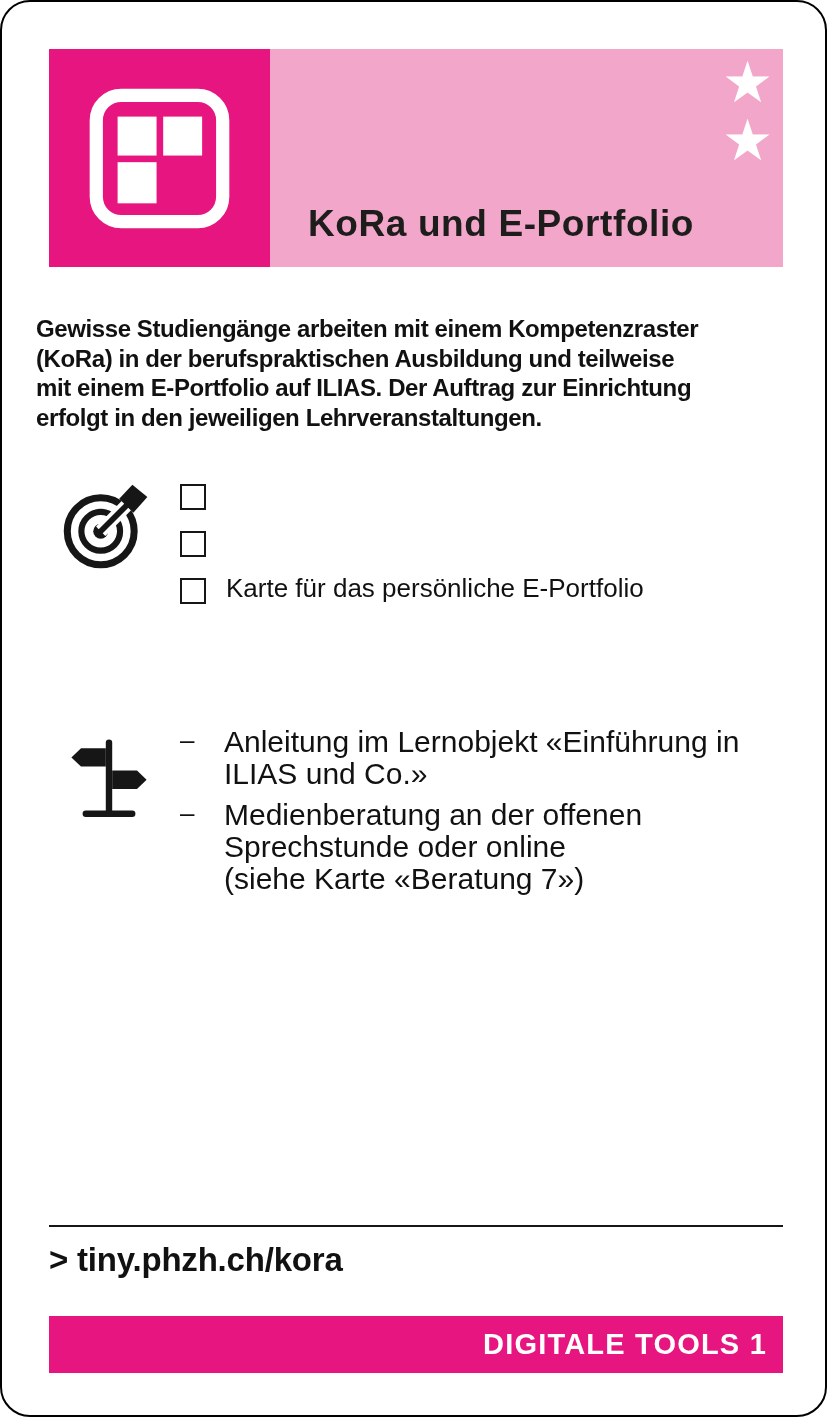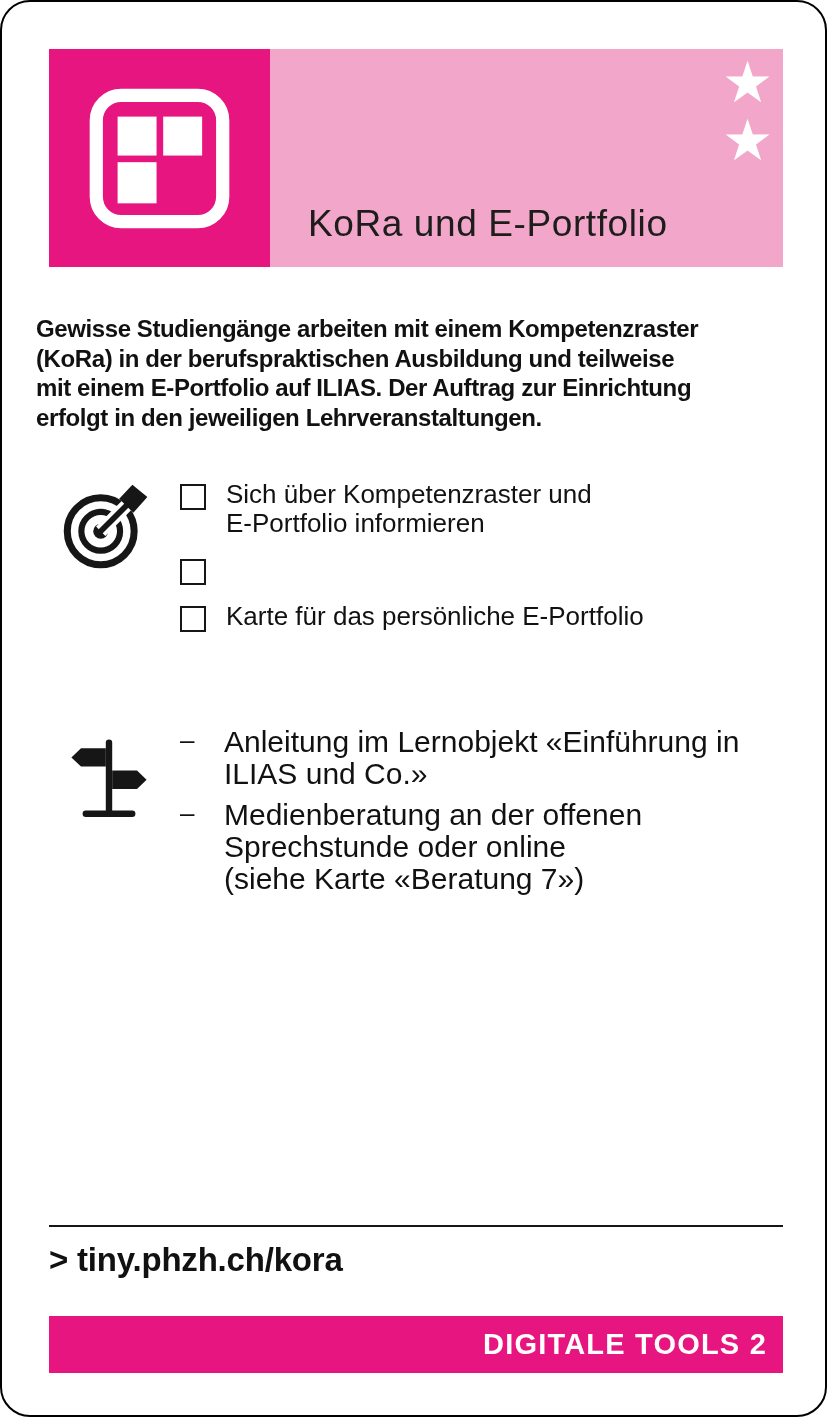--- a/index.html
+++ b/index.html
@@ -27,21 +27,21 @@
   .icon-block{
     width:221px;height:218px;background:var(--magenta);
     display:flex;align-items:center;justify-content:center;
     flex:0 0 auto;
   }
   .band{
     flex:1;background:var(--pink);position:relative;
   }
   .page-title{
     position:absolute;left:38px;bottom:22px;margin:0;
-    font-size:37px;font-weight:400;letter-spacing:0.6px;color:#1d1d1b;
+    font-size:37px;font-weight:700;letter-spacing:0.6px;color:#1d1d1b;
     white-space:nowrap;
   }
   .stars{
     position:absolute;top:4px;right:10px;
     display:flex;flex-direction:column;align-items:center;
   }
   .star{
     color:#ffffff;font-size:57px;line-height:58px;
   }
   
@@ -126,22 +126,20 @@
       <circle cx="44" cy="56" r="38" fill="none" stroke="#161616" stroke-width="8"></circle>
       <circle cx="44" cy="56" r="22" fill="none" stroke="#161616" stroke-width="7"></circle>
       <circle cx="44" cy="56" r="8.5" fill="#161616"></circle>
       <line x1="44" y1="56" x2="86" y2="14" stroke="#ffffff" stroke-width="15"></line>
       <line x1="44" y1="56" x2="79" y2="21" stroke="#161616" stroke-width="6.5" stroke-linecap="round"></line>
       <polygon points="65,19 80,3 97,17 81,35" fill="#161616"></polygon>
     </svg>
     <div class="item-list">
       <div class="task-item">
         <span class="checkbox"></span>
-        <span class="task-text">Sich über Kompetenzraster und
-E-Portfolio informieren</span>
       </div>
       <div class="task-item">
         <span class="checkbox"></span>
       </div>
       <div class="task-item">
         <span class="checkbox"></span>
         <span class="task-text">Karte für das persönliche E-Portfolio</span>
       </div>
     </div>
   </div>
@@ -164,16 +162,16 @@
         <span class="help-text">Medienberatung an der offenen
 Sprechstunde oder online
 (siehe Karte «Beratung 7»)</span>
       </div>
     </div>
   </div>
 
   <hr class="divider">
   <a class="link-text">&gt; tiny.phzh.ch/kora</a>
   <div class="badge-bar">
-    <span class="badge-label">DIGITALE TOOLS 2</span>
+    <span class="badge-label">DIGITALE TOOLS 1</span>
   </div>
 
 </div>
 
 </body></html>

